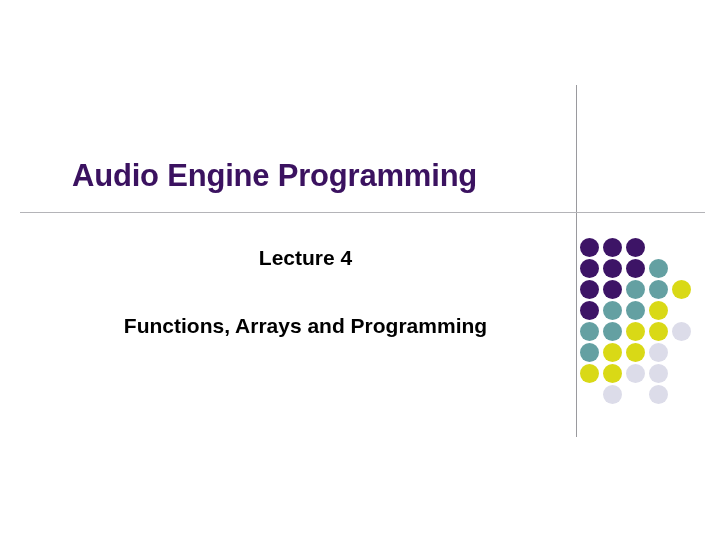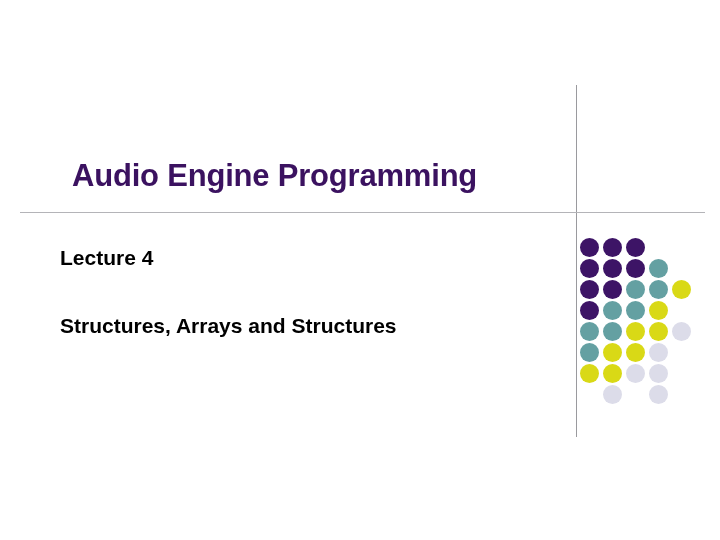--- a/index.html
+++ b/index.html
@@ -52,21 +52,21 @@
     line-height: 1.15;
     white-space: nowrap;
   }
 
   
   .body-block {
     position: absolute;
     left: 60px;
     top: 242px;
     width: 491px;
-    text-align: left;
+    text-align: center;
     color: #000000;
     font-size: 21px;
     font-weight: bold;
     line-height: 1.5;
   }
   .body-line {
     display: block;
     white-space: nowrap;
   }
   .subtitle-group {
@@ -99,21 +99,21 @@
 
   <div class="rule-vertical"></div>
 
   <div class="rule-horizontal"></div>
 
   <div class="title">Audio Engine Programming</div>
 
   <div class="body-block">
     <span class="body-line">Lecture 4</span>
     <div class="subtitle-group">
-      <span class="body-line">Structures, Arrays and Structures</span>
+      <span class="body-line">Functions, Arrays and Programming</span>
     </div>
   </div>
 
   <div class="dot-grid">
       <div class="dot purple" style="left: 0px; top: 0px;"></div>
       <div class="dot purple" style="left: 23px; top: 0px;"></div>
       <div class="dot purple" style="left: 46px; top: 0px;"></div>
       <div class="dot purple" style="left: 0px; top: 21px;"></div>
       <div class="dot purple" style="left: 23px; top: 21px;"></div>
       <div class="dot purple" style="left: 46px; top: 21px;"></div>

